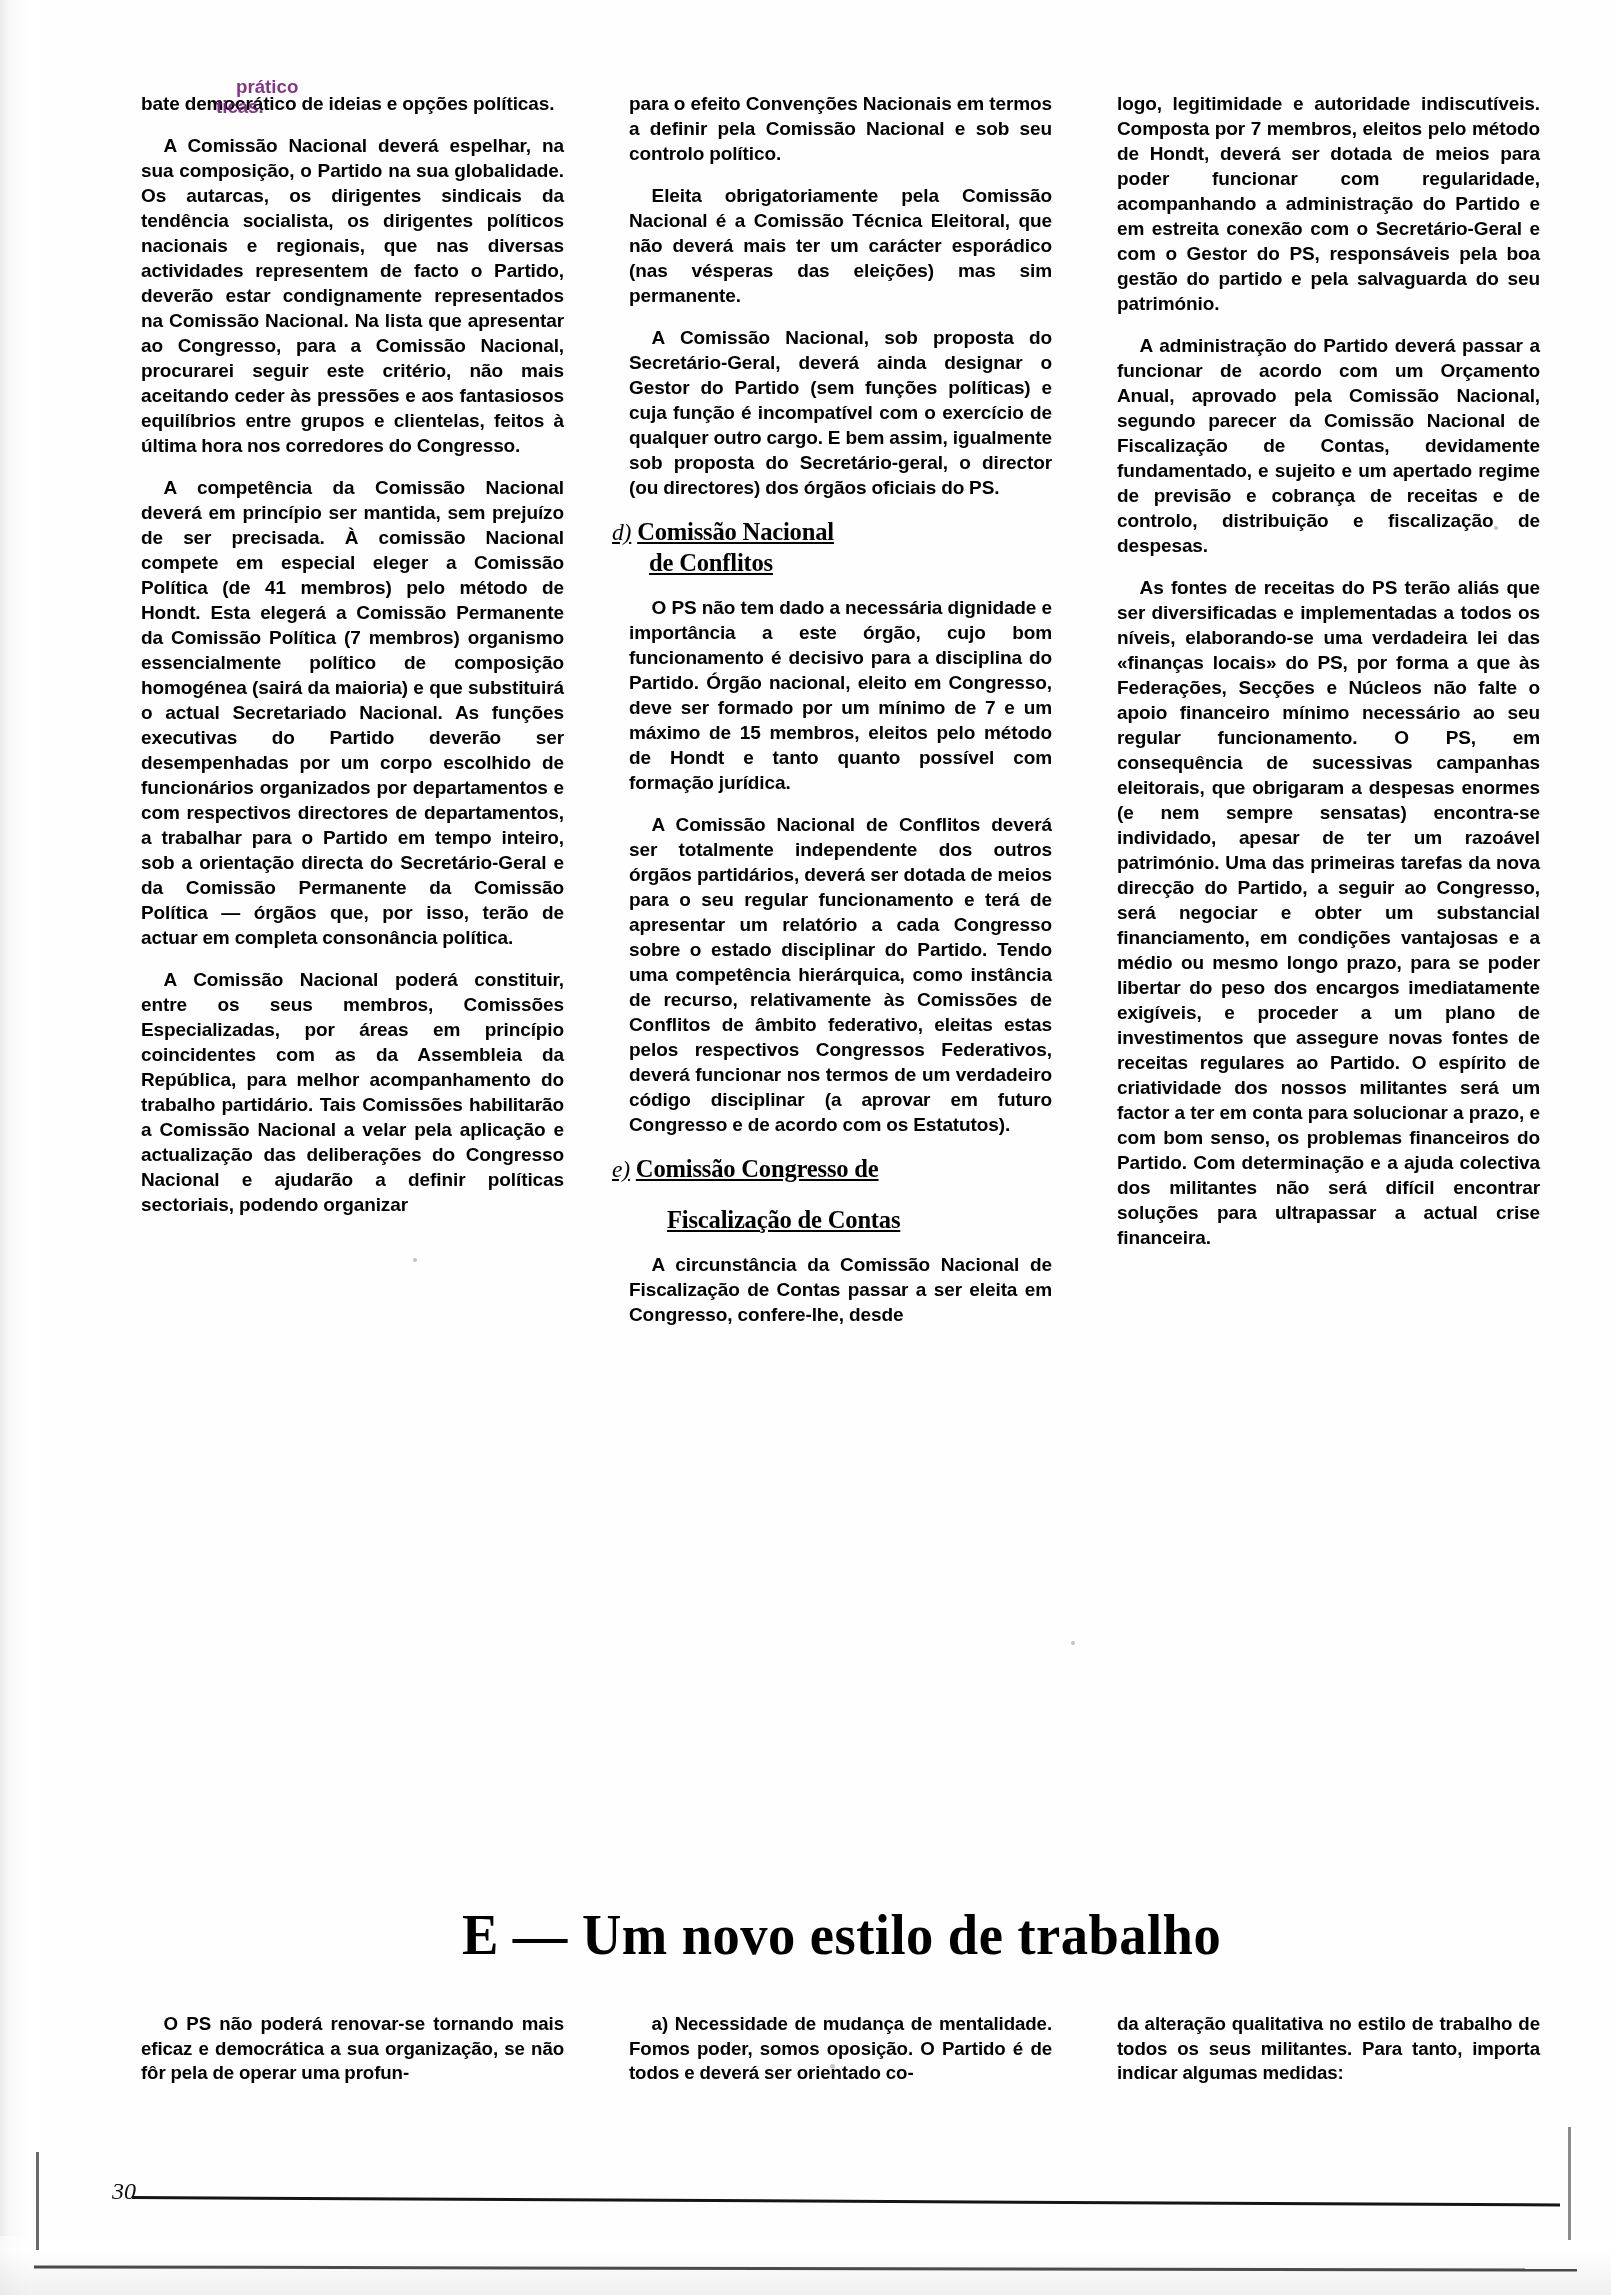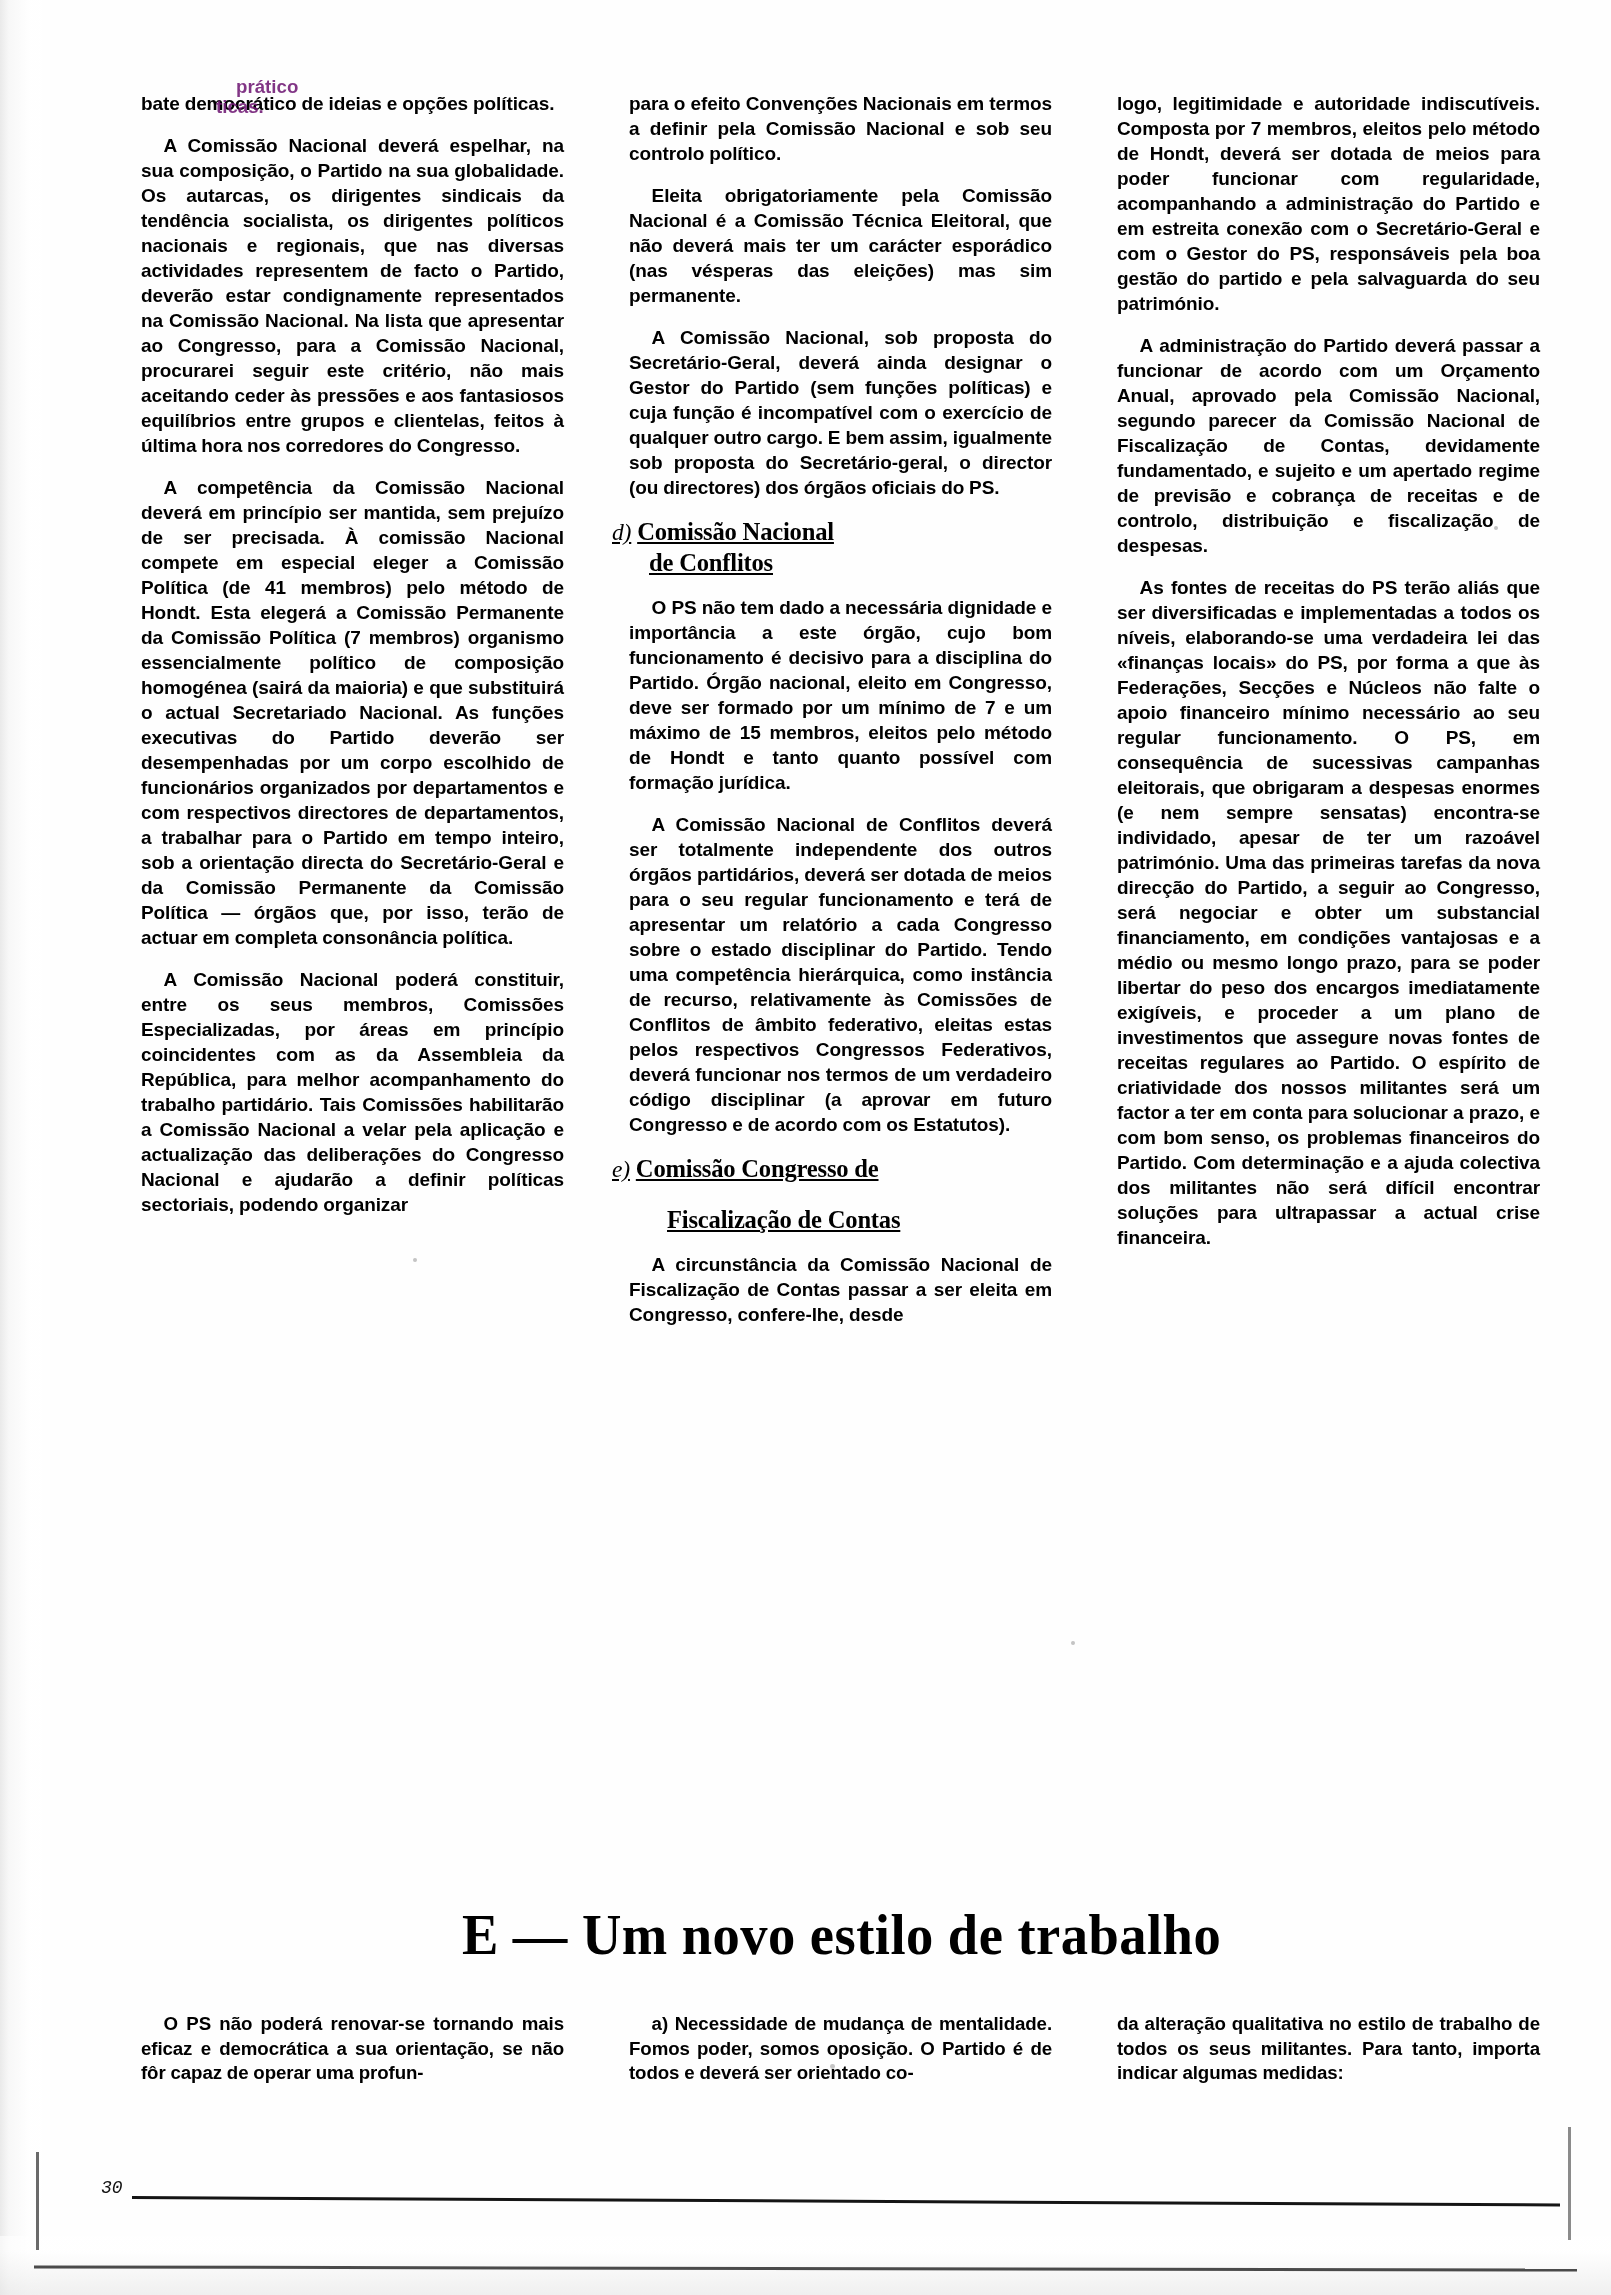--- a/index.html
+++ b/index.html
@@ -140,24 +140,24 @@
     position: absolute;
     left: 124px;
     top: 1995px;
     width: 1435px;
   }
   #bottom-cols p.body { font-size: 18.7px; line-height: 24.6px; }
 
   
   #folio {
     position: absolute;
-    left: 101px;
+    left: 112px;
     top: 2178px;
-    font-family: Liberation Mono, monospace;
-    font-size: 18px;
+    font-family: Liberation Serif, serif;
+    font-size: 24px;
     font-style: italic;
     font-weight: 400;
     color: #111;
   }
   #folio-rule {
     position: absolute;
     left: 132px;
     top: 2196px;
     width: 1428px;
     height: 2.9px;
@@ -239,21 +239,21 @@
       </div>
 
     </div>
   </div>
 
   <div id="section-title">E — Um novo estilo de trabalho</div>
 
   <div id="bottom-cols">
     <div class="cols">
       <div class="col">
-        <p class="body indent">O PS não poderá renovar-se tornando mais eficaz e democrática a sua orientação, se não fôr capaz de operar uma profun-</p>
+        <p class="body indent">O PS não poderá renovar-se tornando mais eficaz e democrática a sua organização, se não fôr pela de operar uma profun-</p>
       </div>
       <div class="col">
         <p class="body indent">a) <b>Necessidade de mudança de mentalidade.</b> Fomos poder, somos oposição. O Partido é de todos e deverá ser orientado co-</p>
       </div>
       <div class="col">
         <p class="body noindent">da alteração qualitativa no <b>estilo de trabalho</b> de todos os seus militantes. Para tanto, importa indicar algumas medidas:</p>
       </div>
     </div>
   </div>
 

